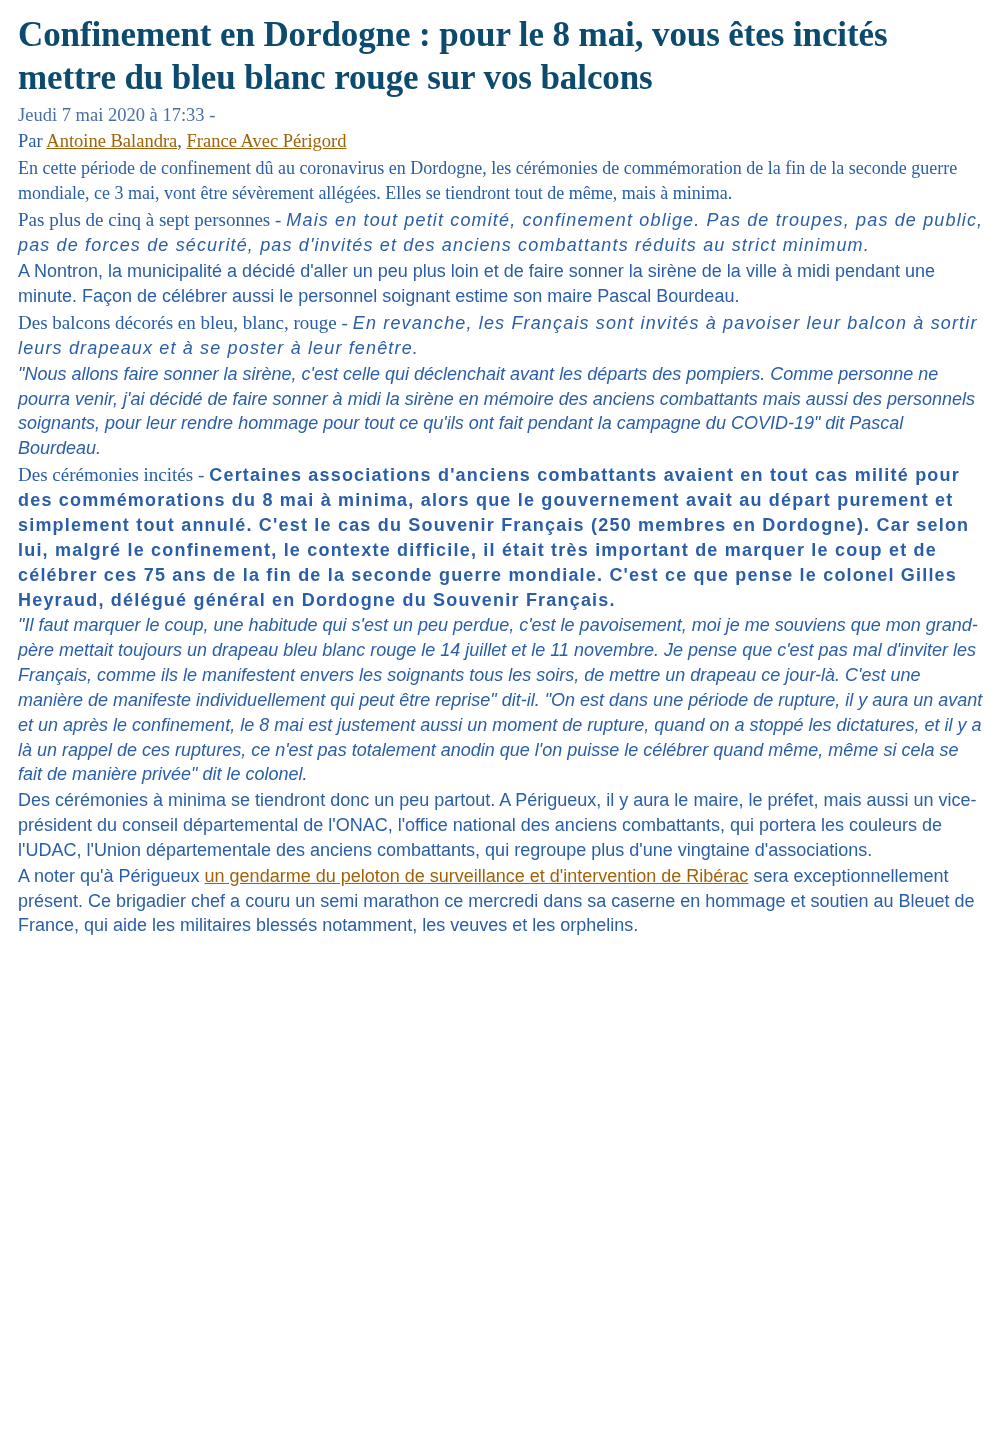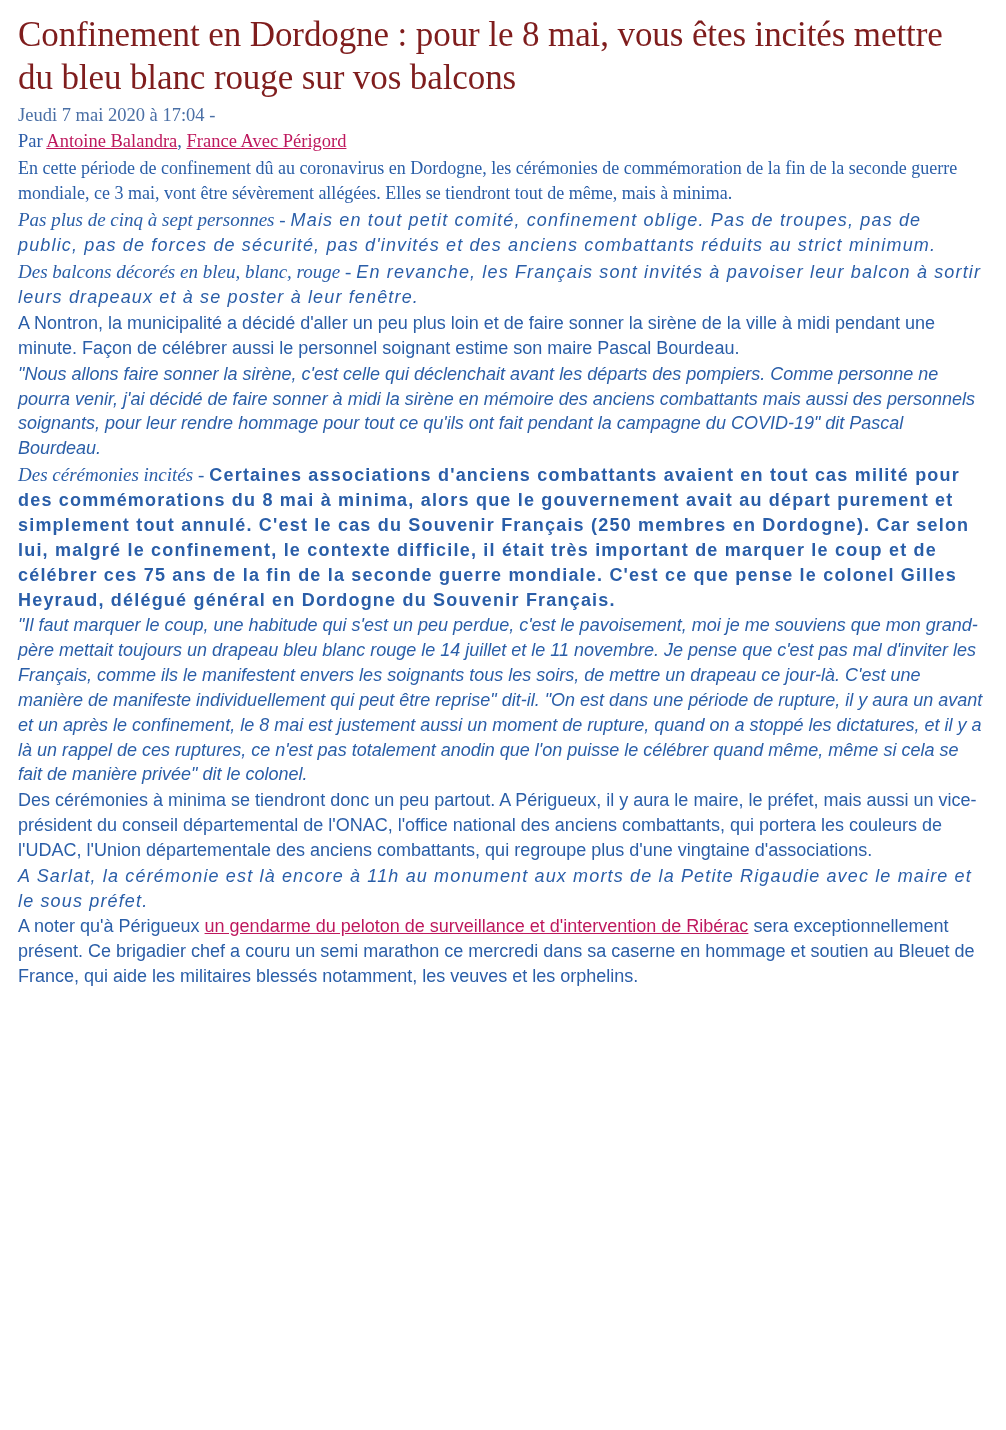--- a/index.html
+++ b/index.html
@@ -15,22 +15,22 @@
   }
   .page {
     width: 1006px;
     box-sizing: border-box;
     padding: 14px 22px 10px 18px;
   }
   h1.title {
     font-family: "Liberation Serif", serif;
     font-size: 35px;
     line-height: 1.22;
-    font-weight: 400;
-    color: #7f1d1d;
+    font-weight: 700;
+    color: #0c4a6e;
     margin: 0 0 4px 0;
     letter-spacing: -0.1px;
   }
   .meta-date {
     font-family: "Liberation Serif", serif;
     font-size: 18.5px;
     color: #4a6fa5;
     margin: 4px 0 2px 0;
     line-height: 1.3;
   }
@@ -73,80 +73,78 @@
     font-weight: 600;
   }
   .italic {
     font-style: italic;
   }
   .inline-serif {
     font-family: "Liberation Serif", serif;
     font-size: 19px;
     letter-spacing: 0;
     font-weight: 400;
-    font-style: italic;
   }
   a.inline-link {
-    color: #be185d;
+    color: #a16207;
     text-decoration: underline;
   }
   .caret {
     display: inline-block;
     width: 1px;
     height: 17px;
     background: #333;
     vertical-align: -3px;
     margin: 0 1px;
   }
   .blk { display: block; }
 </style>
 </head>
 <body>
 
 <div class="page">
 
   <h1 class="title">Confinement en Dordogne : pour le 8 mai, vous êtes incités mettre du bleu blanc rouge sur vos balcons</h1>
 
-  <div class="meta-date">Jeudi 7 mai 2020 à 17:04 -</div>
+  <div class="meta-date">Jeudi 7 mai 2020 à 17:33 -</div>
 
   <div class="meta-author">
     <span>Par </span><a class="inline-link" href="#">Antoine Balandra</a><span>, </span><a class="inline-link" href="#">France Avec Périgord</a>
   </div>
 
   <p class="para lead">En cette période de confinement dû au coronavirus en Dordogne, les cérémonies de commémoration de la fin de la seconde guerre mondiale, ce 3 mai, vont être sévèrement allégées. Elles se tiendront tout de même, mais à minima.</p>
 
 
   <p class="para sans">
     <span class="inline-serif">Pas plus de cinq à sept personnes -</span>
     <span class="wide">Mais en tout petit comité, confinement oblige. Pas de troupes, pas de public, pas de forces de sécurité, pas d'invités et des anciens combattants réduits au strict minimum.</span>
   </p>
 
 
+  <p class="para sans">A Nontron, la municipalité a décidé d'aller un peu plus loin et de faire sonner la sirène de la ville à midi pendant une minute. Façon de célébrer aussi le personnel soignant estime son maire Pascal Bourdeau.</p>
+
   <p class="para sans">
     <span class="inline-serif">Des balcons décorés en bleu, blanc, rouge -</span>
     <span class="wide">En revanche, les Français sont invités à pavoiser leur balcon à sortir leurs drapeaux et à se poster à leur fenêtre.</span>
   </p>
-
-  <p class="para sans">A Nontron, la municipalité a décidé d'aller un peu plus loin et de faire sonner la sirène de la ville à midi pendant une minute. Façon de célébrer aussi le personnel soignant estime son maire Pascal Bourdeau.</p>
 
   <p class="para sans italic">
     <span>"Nous allons faire sonner la sirène, c'est celle qui déclenchait avant les départs des pompiers. Comme personne ne pourra venir, j'ai décidé de faire sonner à midi la sirène en mémoire des anciens combattants mais aussi des personnels soignants, pour leur rendre hommage pour tout ce qu'ils ont fait pendant la campagne du COVID-19"</span><span class="blk" style="display:inline"> dit Pascal Bourdeau.</span>
   </p>
 
   <p class="para sans">
     <span class="inline-serif">Des cérémonies incités  -</span>
     <span class="bold-wide">Certaines associations d'anciens combattants avaient en tout cas milité pour des commémorations du 8 mai à minima, alors que le gouvernement avait au départ purement et simplement tout annulé. C'est le cas du Souvenir Français (250 membres en Dordogne). Car selon lui, malgré le confinement, le contexte difficile, il était très important de marquer le coup et de célébrer ces 75 ans de la fin de la seconde guerre mondiale. C'est ce que pense le colonel Gilles Heyraud, délégué général en Dordogne du Souvenir Français.</span>
   </p>
 
   <p class="para sans italic">
     <span>"Il faut marquer le coup, une habitude qui s'est un peu perdue, c'est le pavoisement, moi je me souviens que mon grand-père mettait toujours un drapeau bleu blanc rouge le 14 juillet et le 11 novembre. Je pense que c'est pas mal d'inviter les Français, comme ils le manifestent envers les soignants tous les soirs, de mettre un drapeau ce jour-là. C'est une manière de manifeste individuellement qui peut être reprise"</span><span> dit-il.  </span><span>"On est dans une période de rupture, il y aura un avant et un après le confinement, le 8 mai est justement aussi un moment de rupture, quand on a stoppé les dictatures, et il y a là un rappel de ces ruptures, ce n'est pas totalement anodin que l'on puisse le célébrer quand même, même si cela se fait de manière privée"</span><span> dit le colonel.</span>
   </p>
 
   <p class="para sans">Des cérémonies à minima se tiendront donc un peu partout. A Périgueux, il y aura le maire, le préfet, mais aussi un vice-président du conseil départemental de l'ONAC, l'office national des anciens combattants, qui portera les couleurs de l'UDAC, l'Union départementale des anciens combattants, qui regroupe plus d'une vingtaine d'associations.</p>
 
 
-  <p class="para sans wide">A Sarlat, la cérémonie est là encore à 11h au monument aux morts de la Petite Rigaudie avec le maire et le sous préfet.</p>
 
   <p class="para sans">
     <span>A noter qu'à Périgueux </span><a class="inline-link" href="#">un gendarme du peloton de surveillance et d'intervention de Ribérac</a><span> sera exceptionnellement présent. Ce brigadier chef a couru un semi marathon ce mercredi dans sa caserne en hommage et soutien au Bleuet de France, qui aide les militaires blessés notamment, les veuves et les orphelins.</span>
   </p>
 
 </div>
 
 </body></html>

